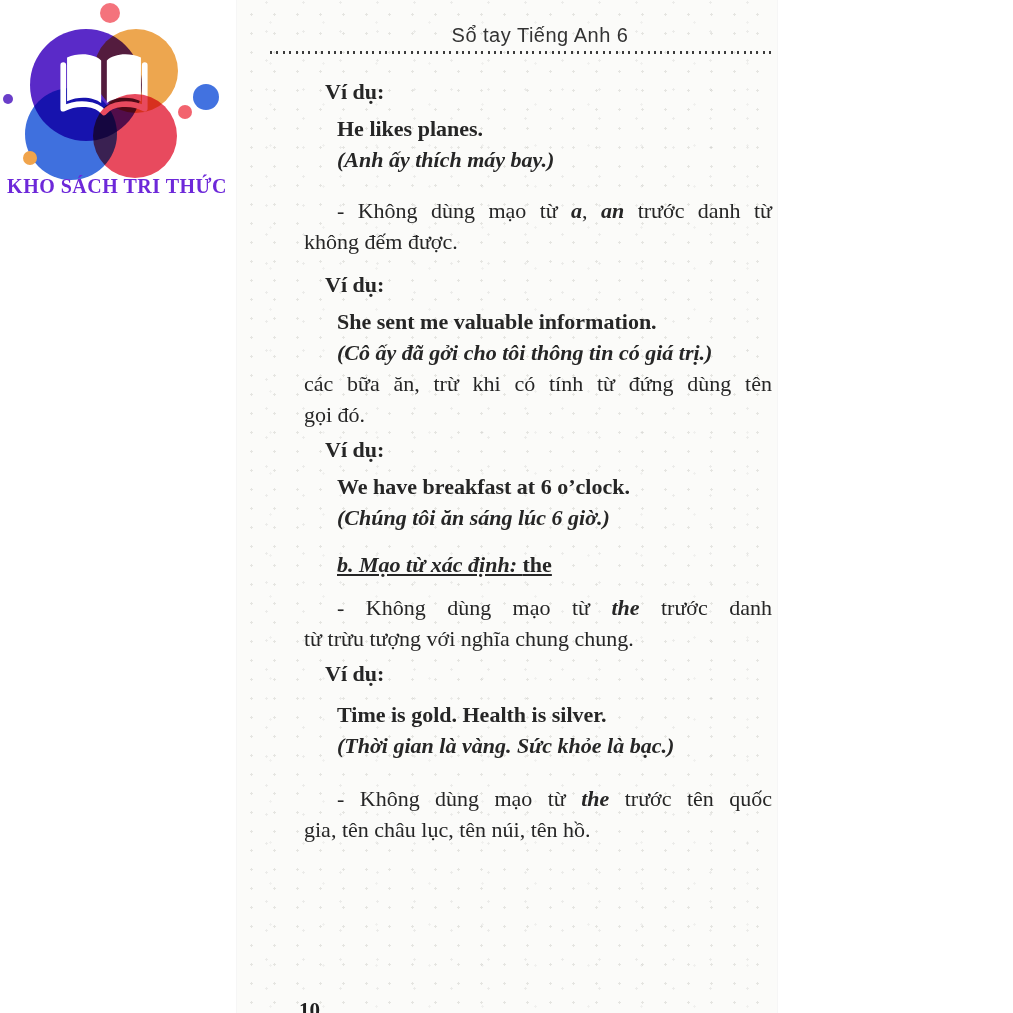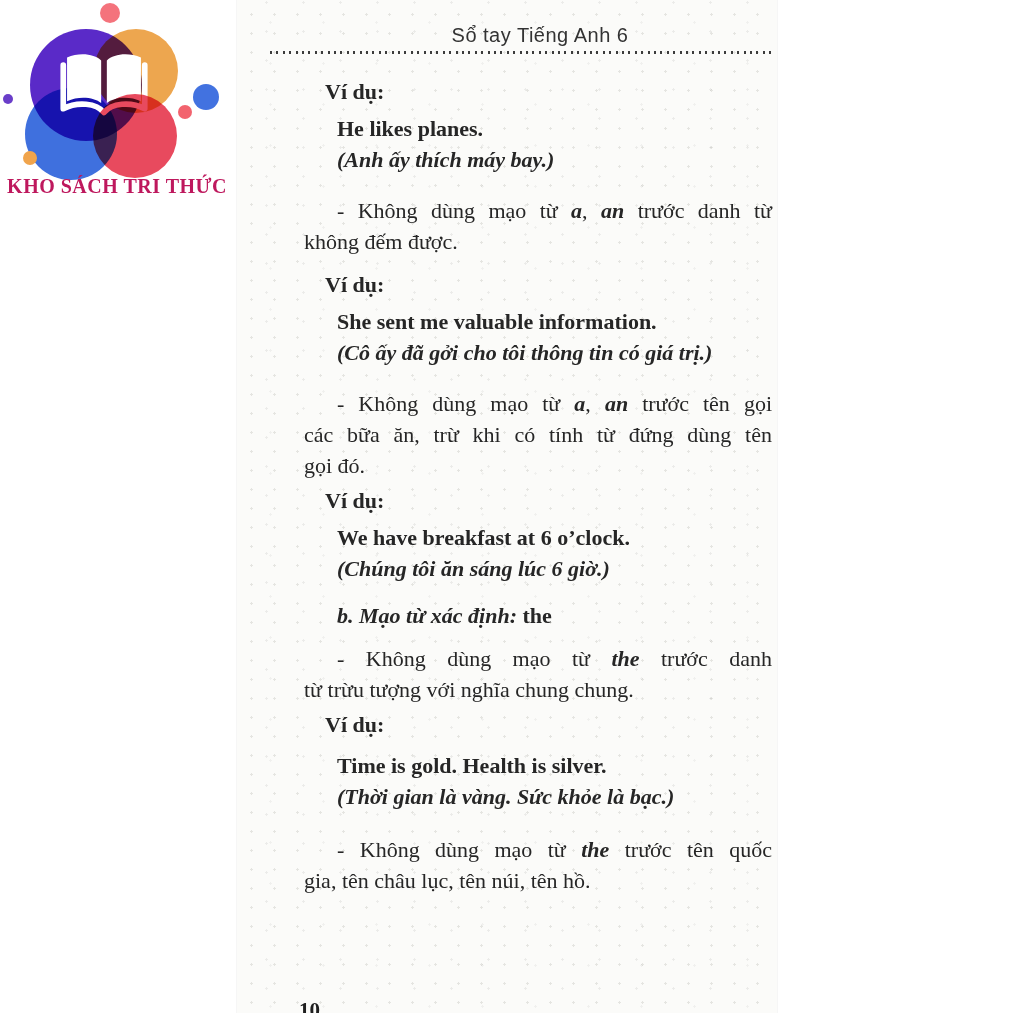--- a/index.html
+++ b/index.html
@@ -18,21 +18,21 @@
   .c-blue{left:25px;top:88px;width:92px;height:92px;background:#3f70de;}
   .c-red{left:93px;top:94px;width:84px;height:84px;background:#e84a5e;}
   .d-pink-top{left:100px;top:3px;width:20px;height:20px;background:#f4737c;}
   .d-blue-right{left:193px;top:84px;width:26px;height:26px;background:#4272e0;}
   .d-pink-small{left:178px;top:105px;width:14px;height:14px;background:#f2636e;}
   .d-purple-left{left:3px;top:94px;width:10px;height:10px;background:#6a3ec9;}
   .d-orange-bottom{left:23px;top:151px;width:14px;height:14px;background:#f0a44c;}
   .book-svg{position:absolute;left:56px;top:50px;width:96px;height:72px;}
   .brand-text{
     position:absolute;left:0;top:175px;width:234px;text-align:center;
-    color:#be185d;font-weight:700;font-size:20px;letter-spacing:.5px;
+    color:#6d28d9;font-weight:700;font-size:20px;letter-spacing:.5px;
     font-family:"Liberation Serif",serif;white-space:nowrap;
   }
 
   
   .page{
     position:absolute;left:237px;top:0;width:540px;height:1013px;
     background-color:#fbfbf9;
     background-image:
       radial-gradient(circle,rgba(110,110,100,.16) 1px,transparent 1.3px),
       radial-gradient(circle,rgba(130,130,120,.12) 1px,transparent 1.2px),
@@ -54,21 +54,21 @@
   .content{position:absolute;left:67px;right:5px;top:76px;font-size:22px;line-height:31px;}
   .line{min-height:31px;}
   .label{font-weight:700;padding-left:21px;}
   .example{padding-left:33px;font-weight:bold;}
   .italic{font-style:italic;}
   .ind{padding-left:33px;}
   .jfull{text-align:justify;text-align-last:justify;}
   .bi{font-weight:700;font-style:italic;}
   .b{font-weight:700;}
   .mt4{margin-top:4px;}.mt6{margin-top:6px;}.mt10{margin-top:10px;}
-  .mt12{margin-top:12px;}.mt16{margin-top:16px;}.mt20{margin-top:20px;}.mt22{margin-top:22px;}
+  .mt12{margin-top:12px;}.mt16{margin-top:16px;text-decoration:underline;}.mt20{margin-top:20px;}.mt22{margin-top:22px;}
   .page-number{
     position:absolute;left:62px;top:998px;font-weight:700;font-size:21px;color:#1f1f1f;
   }
 </style>
 </head>
 <body>
 
 <div class="canvas">
 
   <div class="logo">
@@ -102,21 +102,20 @@
       <div>
         <div class="line ind jfull mt20"><span>- Không dùng mạo từ </span><span class="bi">a</span><span>, </span><span class="bi">an</span><span> trước danh từ</span></div>
         <div class="line">không đếm được.</div>
       </div>
 
       <div class="line label mt12">Ví dụ:</div>
       <div class="line example mt6">She sent me valuable information.</div>
       <div class="line example italic">(Cô ấy đã gởi cho tôi thông tin có giá trị.)</div>
 
       <div>
-        <div class="line ind jfull mt20"><span>- Không dùng mạo từ </span><span class="bi">a</span><span>, </span><span class="bi">an</span><span> trước tên gọi</span></div>
         <div class="line jfull">các bữa ăn, trừ khi có tính từ đứng dùng tên</div>
         <div class="line">gọi đó.</div>
       </div>
 
       <div class="line label mt4">Ví dụ:</div>
       <div class="line example mt6">We have breakfast at 6 o’clock.</div>
       <div class="line example italic">(Chúng tôi ăn sáng lúc 6 giờ.)</div>
 
       <div class="line ind mt16"><span class="bi">b. Mạo từ xác định: </span><span class="b">the</span></div>
 

